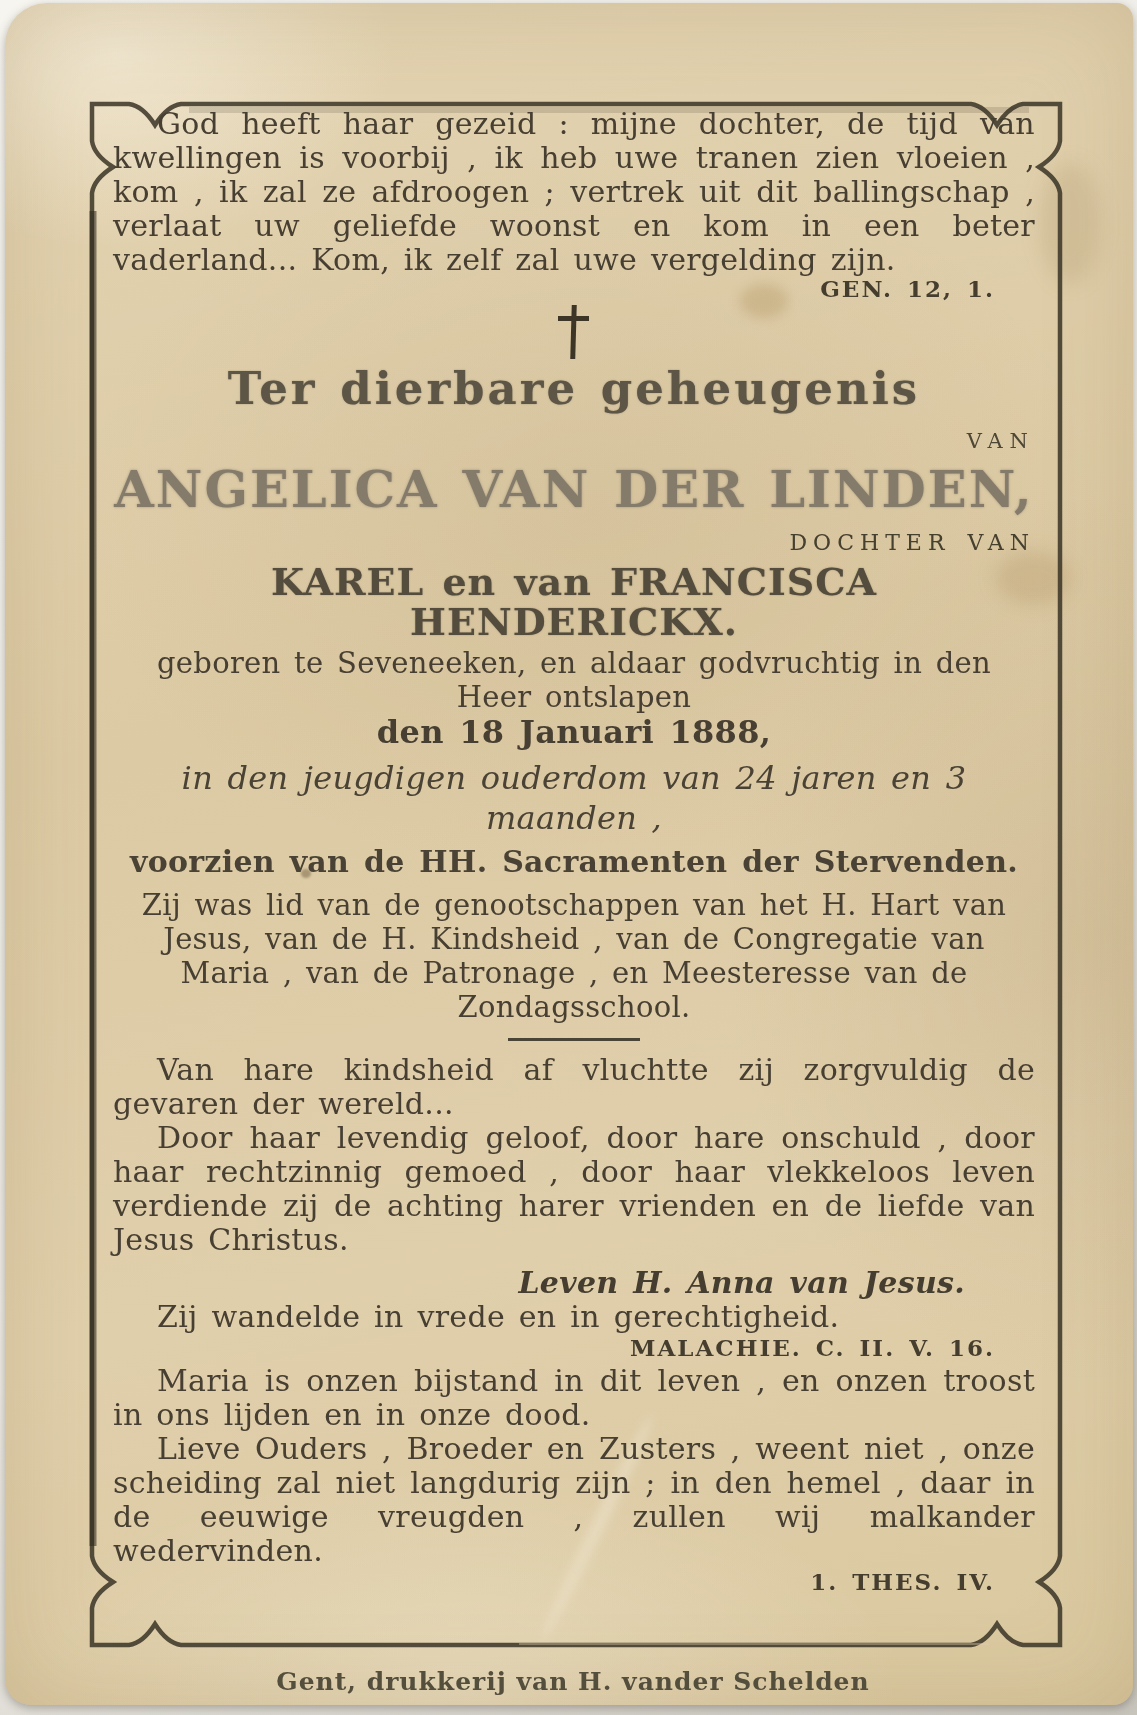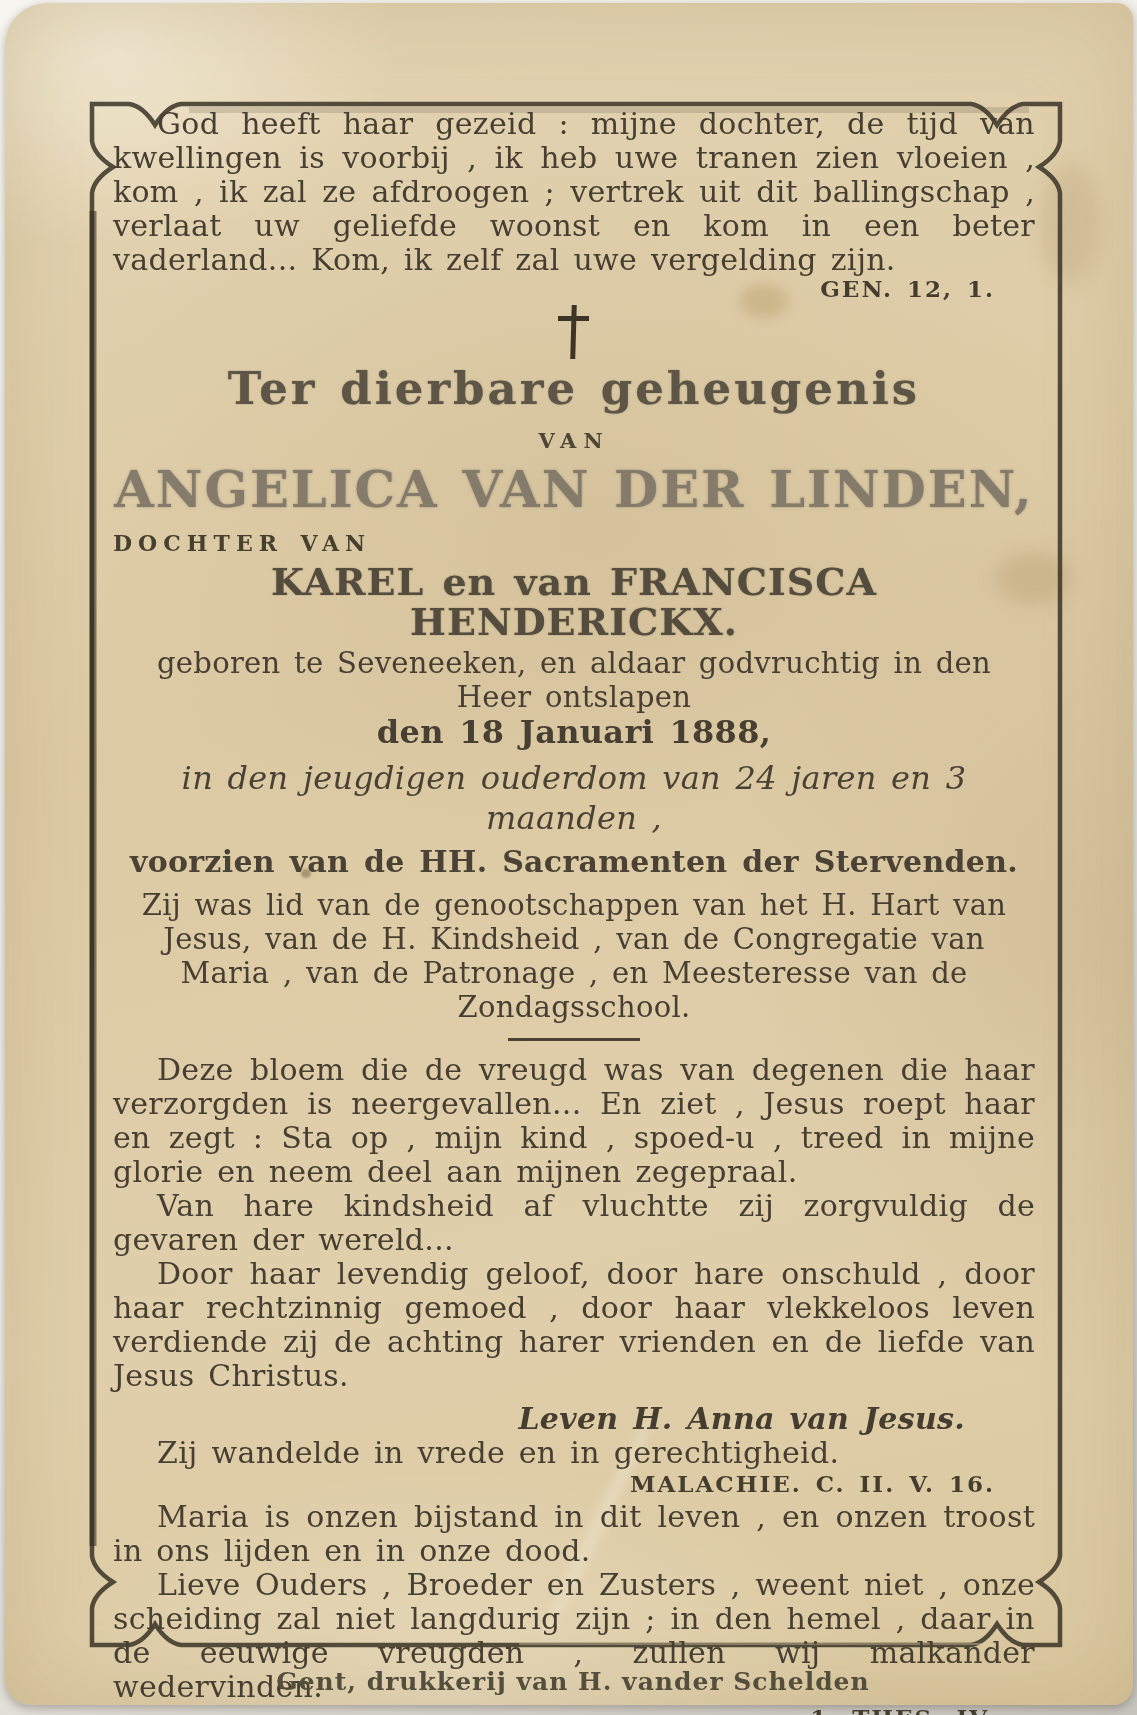--- a/index.html
+++ b/index.html
@@ -42,24 +42,24 @@
   p{margin:0;}
   .just{text-align:justify;text-indent:44px;}
   .quote{font-size:30px;line-height:34px;}
   .ref{font-weight:bold;font-size:23px;line-height:24px;letter-spacing:2px;
        text-align:right;padding-right:40px;color:#453e2f;}
   .cross{position:relative;width:42px;height:54px;margin:4px auto 0;}
   .cross-v{position:absolute;left:18px;top:0;width:5px;height:54px;background:#3d3627;transform:rotate(1.6deg);}
   .cross-h{position:absolute;left:5px;top:11px;width:31px;height:5px;background:#3d3627;}
   .heading{margin:6px 0 17px;text-align:center;font-size:45px;line-height:48px;font-weight:bold;
            letter-spacing:3px;color:#5d5545;text-shadow:0 0 1.5px rgba(93,85,69,0.55);}
-  .van{margin-top:0;text-align:center;font-weight:bold;font-size:21px;line-height:22px;letter-spacing:7px;color:#4e4736;}
+  .van{margin-top:0;text-align:right;font-weight:normal;font-size:21px;line-height:22px;letter-spacing:7px;color:#4e4736;}
   .name{margin:10px 0 0;text-align:center;font-size:51px;line-height:54px;font-weight:bold;
         letter-spacing:2px;color:#847b6b;text-shadow:0 0 2.5px rgba(132,123,107,0.7);}
-  .dochter{margin-top:16px;text-align:left;font-weight:bold;font-size:22px;line-height:22px;letter-spacing:6px;color:#46402f;}
+  .dochter{margin-top:16px;text-align:right;font-weight:normal;font-size:22px;line-height:22px;letter-spacing:6px;color:#46402f;}
   .parents{margin:8px 0 0;text-align:center;font-size:38px;line-height:40px;font-weight:bold;
            letter-spacing:1px;color:#544c3d;text-shadow:0 0 1.5px rgba(84,76,61,0.5);}
   .center{text-align:center;}
   .origin{margin-top:4px;font-size:29px;line-height:34px;}
   .deathdate{font-weight:bold;font-size:32px;line-height:36px;text-align:center;}
   .age{margin-top:8px;font-style:italic;font-size:32px;line-height:40px;color:#4a4335;}
   .sacraments{margin-top:6px;font-weight:bold;font-size:30px;line-height:36px;color:#4a4335;}
   .memberships{margin-top:8px;text-align:center;font-size:29px;line-height:34px;}
   .divider{width:132px;height:3px;background:#4a4436;margin:14px auto 12px;}
   .attrib{margin-top:9px;text-align:right;padding-right:70px;font-style:italic;font-weight:bold;
@@ -111,21 +111,20 @@
       <h3 class="parents">KAREL en van FRANCISCA HENDERICKX.</h3>
 
       <p class="center origin">geboren te Seveneeken, en aldaar godvruchtig in den Heer ontslapen</p>
       <p class="center deathdate">den 18 Januari 1888,</p>
       <p class="center age">in den jeugdigen ouderdom van 24 jaren en 3 maanden ,</p>
       <p class="center sacraments">voorzien van de HH. Sacramenten der Stervenden.</p>
       <p class="memberships">Zij was lid van de genootschappen van het H. Hart van Jesus, van de H. Kindsheid , van de Congregatie van Maria , van de Patronage , en Meesteresse van de Zondagsschool.</p>
 
       <div class="divider"></div>
 
-      <p class="just">Deze bloem die de vreugd was van degenen die haar verzorgden is neergevallen... En ziet , Jesus roept haar en zegt : Sta op , mijn kind , spoed-u , treed in mijne glorie en neem deel aan mijnen zegepraal.</p>
       <p class="just">Van hare kindsheid af vluchtte zij zorgvuldig de gevaren der wereld...</p>
       <p class="just">Door haar levendig geloof, door hare onschuld , door haar rechtzinnig gemoed , door haar vlekkeloos leven verdiende zij de achting harer vrienden en de liefde van Jesus Christus.</p>
       <div class="attrib">Leven H. Anna van Jesus.</div>
       <p class="peace">Zij wandelde in vrede en in gerechtigheid.</p>
       <div class="ref mt2">MALACHIE. C. II. V. 16.</div>
       <p class="just mt4">Maria is onzen bijstand in dit leven , en onzen troost in ons lijden en in onze dood.</p>
       <p class="just">Lieve Ouders , Broeder en Zusters , weent niet , onze scheiding zal niet langdurig zijn ; in den hemel , daar in de eeuwige vreugden , zullen wij malkander wedervinden.</p>
       <div class="ref mt2">1. THES. IV.</div>
 
     </div>

